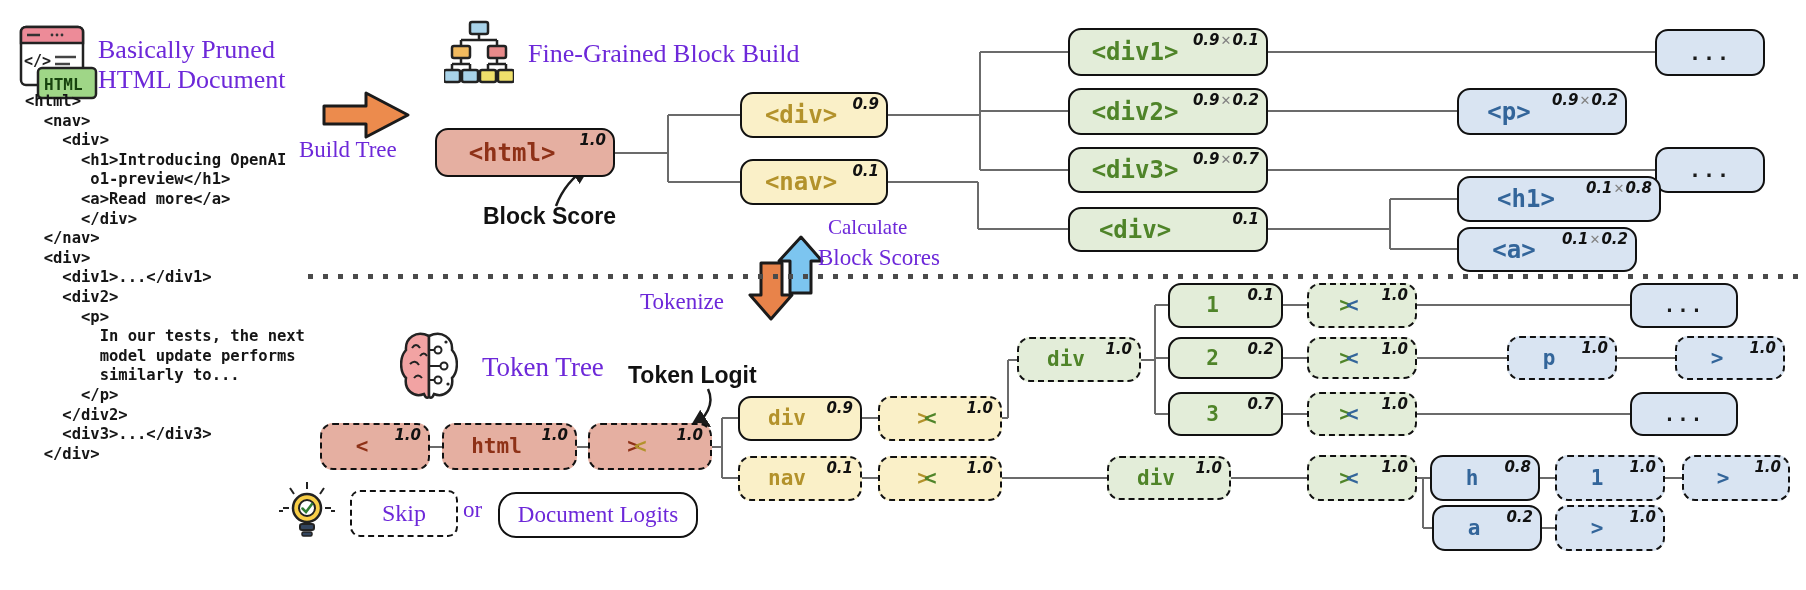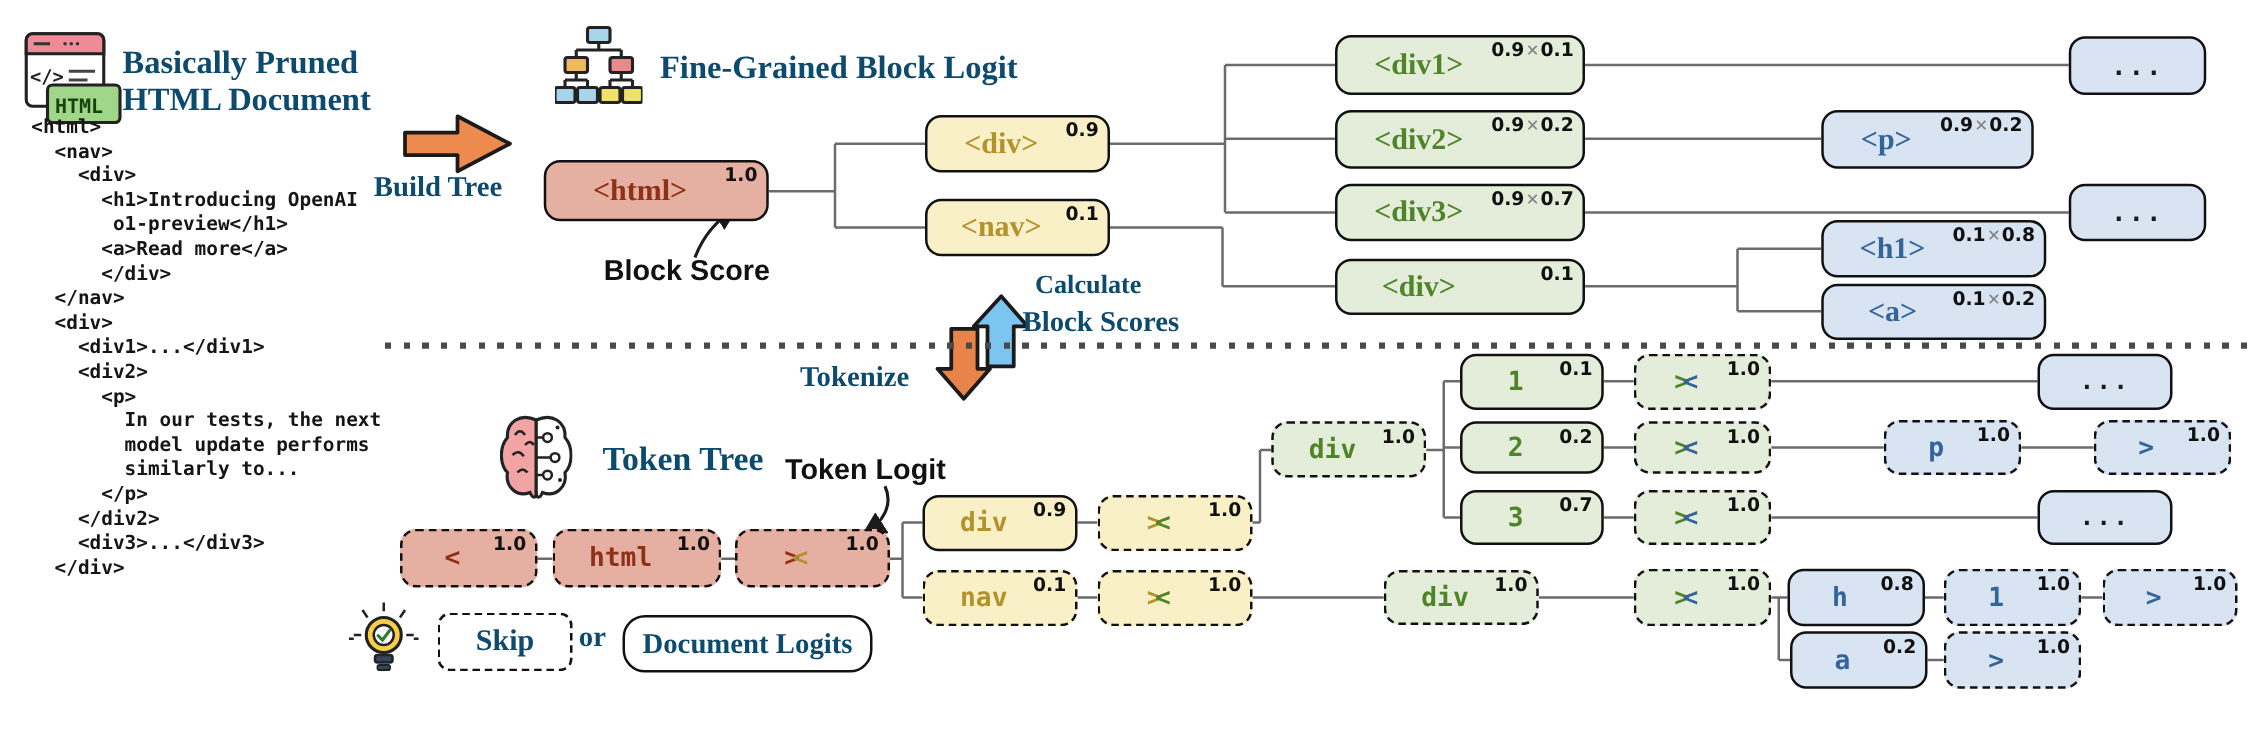--- a/index.html
+++ b/index.html
@@ -10,35 +10,35 @@
   
   .node{position:absolute;box-sizing:border-box;border:2.5px solid #111;border-radius:13px;
         display:flex;align-items:center;justify-content:center;}
   .dashed{border-style:dashed;}
   .f-salmon{background:#E5AFA1;}
   .f-yellow{background:#FAF0C8;}
   .f-green{background:#E3EDD9;}
   .f-blue{background:#D9E4F2;}
   .f-white{background:#ffffff;}
   .nl{font-family:"DejaVu Sans Mono",monospace;font-weight:bold;line-height:1;}
-  .sz24{font-size:24px;font-family:Liberation Serif, serif;}
+  .sz24{font-size:24px;}
   .sz21{font-size:21px;}
   .t-red{color:#8E3117;}
   .t-tan{color:#B3922B;}
   .t-green{color:#4F8429;}
   .t-blue{color:#33659A;}
   .t-black{color:#1a1a1a;}
   .sup{position:absolute;top:2px;right:7px;font-family:"DejaVu Sans",sans-serif;
-       font-weight:600;font-size:15px;color:#111;line-height:1.1;white-space:nowrap;}
+       font-weight:600;font-size:15px;color:#111;line-height:1.1;white-space:nowrap;font-style:italic;}
   .times{color:#828282;font-weight:bold;font-size:13px;padding:0 1px;}
   .pr-lg{padding-right:66px;}
   .pr-sm{padding-right:26px;}
   .tuck{margin-left:-6px;}
   
-  .serif{font-family:"Liberation Serif",serif;font-weight:bold;color:#0c4a6e;line-height:1.05;white-space:nowrap;}
+  .serif{font-family:"Liberation Serif",serif;font-weight:normal;color:#6d28d9;line-height:1.05;white-space:nowrap;}
   .hand{font-family:Liberation Sans, sans-serif;font-weight:bold;color:#111;white-space:nowrap;}
   .code{font-family:"DejaVu Sans Mono",monospace;font-weight:bold;font-size:15.5px;
         line-height:19.6px;color:#151515;white-space:pre;}
   
   .dotline{position:absolute;left:308px;top:274px;width:1490px;height:5px;
     background:repeating-linear-gradient(90deg,#4a4a4a 0,#4a4a4a 5px,transparent 5px,transparent 15px);}
 </style>
 </head>
 <body>
 
@@ -127,21 +127,21 @@
     <path d="M35,14 V20 M17,20 H53 M17,20 V26 M53,20 V26 M17,38 V44 M8,44 H26 M8,44 V50 M26,44 V50
              M53,38 V44 M44,44 H62 M44,44 V50 M62,44 V50" fill="none" stroke="#222" stroke-width="2.5"></path>
     <rect x="26" y="2" width="18" height="12" rx="2" fill="#A9D3E9" stroke="#222" stroke-width="2.5"></rect>
     <rect x="8" y="26" width="18" height="12" rx="2" fill="#F0B95E" stroke="#222" stroke-width="2.5"></rect>
     <rect x="44" y="26" width="18" height="12" rx="2" fill="#E88A8A" stroke="#222" stroke-width="2.5"></rect>
     <rect x="0" y="50" width="16" height="12" rx="2" fill="#A9D3E9" stroke="#222" stroke-width="2.5"></rect>
     <rect x="18" y="50" width="16" height="12" rx="2" fill="#A9D3E9" stroke="#222" stroke-width="2.5"></rect>
     <rect x="36" y="50" width="16" height="12" rx="2" fill="#EFE06B" stroke="#222" stroke-width="2.5"></rect>
     <rect x="54" y="50" width="16" height="12" rx="2" fill="#EFE06B" stroke="#222" stroke-width="2.5"></rect>
   </svg>
-  <div class="abs serif" style="left:528px;top:40px;font-size:26px;">Fine-Grained Block Logit</div>
+  <div class="abs serif" style="left:528px;top:40px;font-size:26px;">Fine-Grained Block Build</div>
   <div class="abs hand" style="left:483px;top:203px;font-size:23px;">Block Score</div>
 
   <div class="node f-salmon pr-sm" style="left:435px;top:128px;width:180px;height:49px;">
     <span class="nl t-red sz24">&lt;html&gt;</span>
     <span class="sup">1.0</span>
   </div>
   <div class="node f-yellow pr-sm" style="left:740px;top:92px;width:148px;height:46px;">
     <span class="nl t-tan sz24">&lt;div&gt;</span>
     <span class="sup">0.9</span>
   </div>
@@ -168,21 +168,21 @@
   <div class="node f-blue" style="left:1655px;top:29px;width:110px;height:47px;">
     <span class="nl t-black" style="font-size:20px;letter-spacing:2px;">...</span>
   </div>
   <div class="node f-blue pr-lg" style="left:1457px;top:88px;width:170px;height:47px;">
     <span class="nl t-blue sz24">&lt;p&gt;</span>
     <span class="sup"><span>0.9</span><span class="times">✕</span><span>0.2</span></span>
   </div>
   <div class="node f-blue" style="left:1655px;top:147px;width:110px;height:46px;">
     <span class="nl t-black" style="font-size:20px;letter-spacing:2px;">...</span>
   </div>
-  <div class="node f-blue pr-lg" style="left:1457px;top:176px;width:180px;height:46px;">
+  <div class="node f-blue pr-lg" style="left:1457px;top:176px;width:204px;height:46px;">
     <span class="nl t-blue sz24">&lt;h1&gt;</span>
     <span class="sup"><span>0.1</span><span class="times">✕</span><span>0.8</span></span>
   </div>
   <div class="node f-blue pr-lg" style="left:1457px;top:227px;width:180px;height:45px;">
     <span class="nl t-blue sz24">&lt;a&gt;</span>
     <span class="sup"><span>0.1</span><span class="times">✕</span><span>0.2</span></span>
   </div>
 
   <div class="abs serif" style="left:828px;top:216px;font-size:21px;">Calculate</div>
   <div class="abs serif" style="left:818px;top:246px;font-size:23px;">Block Scores</div>

